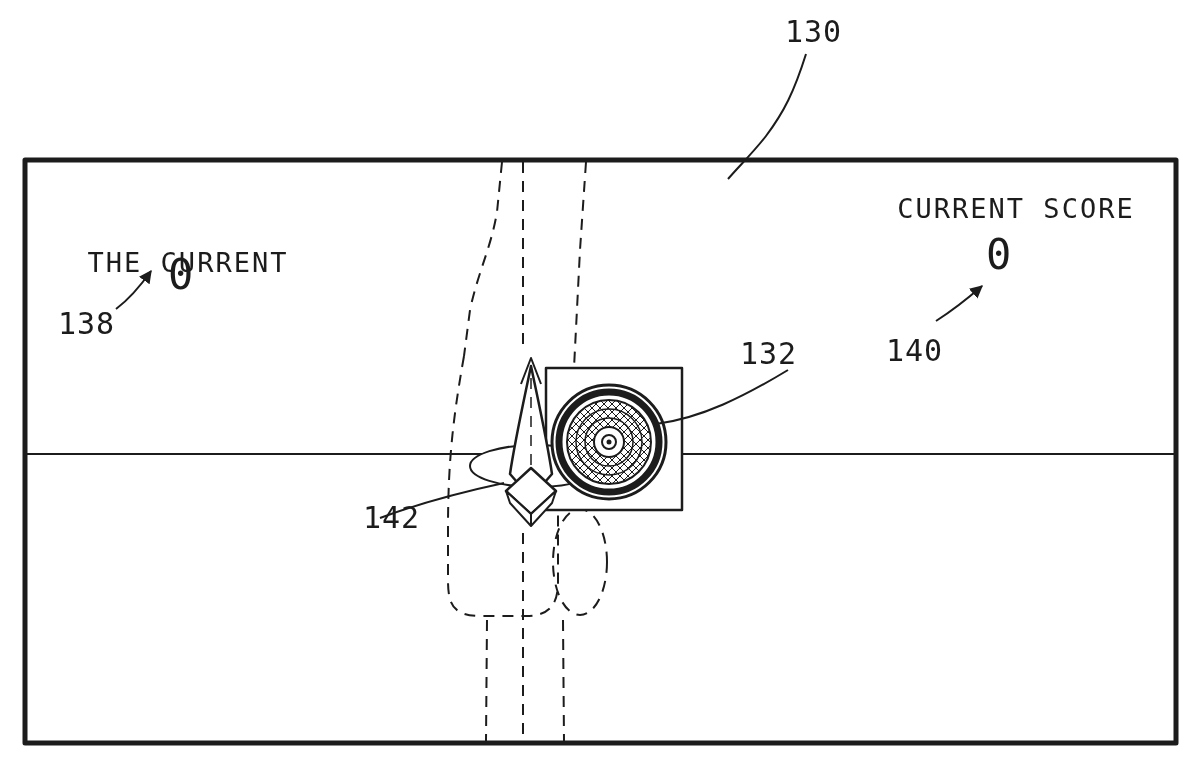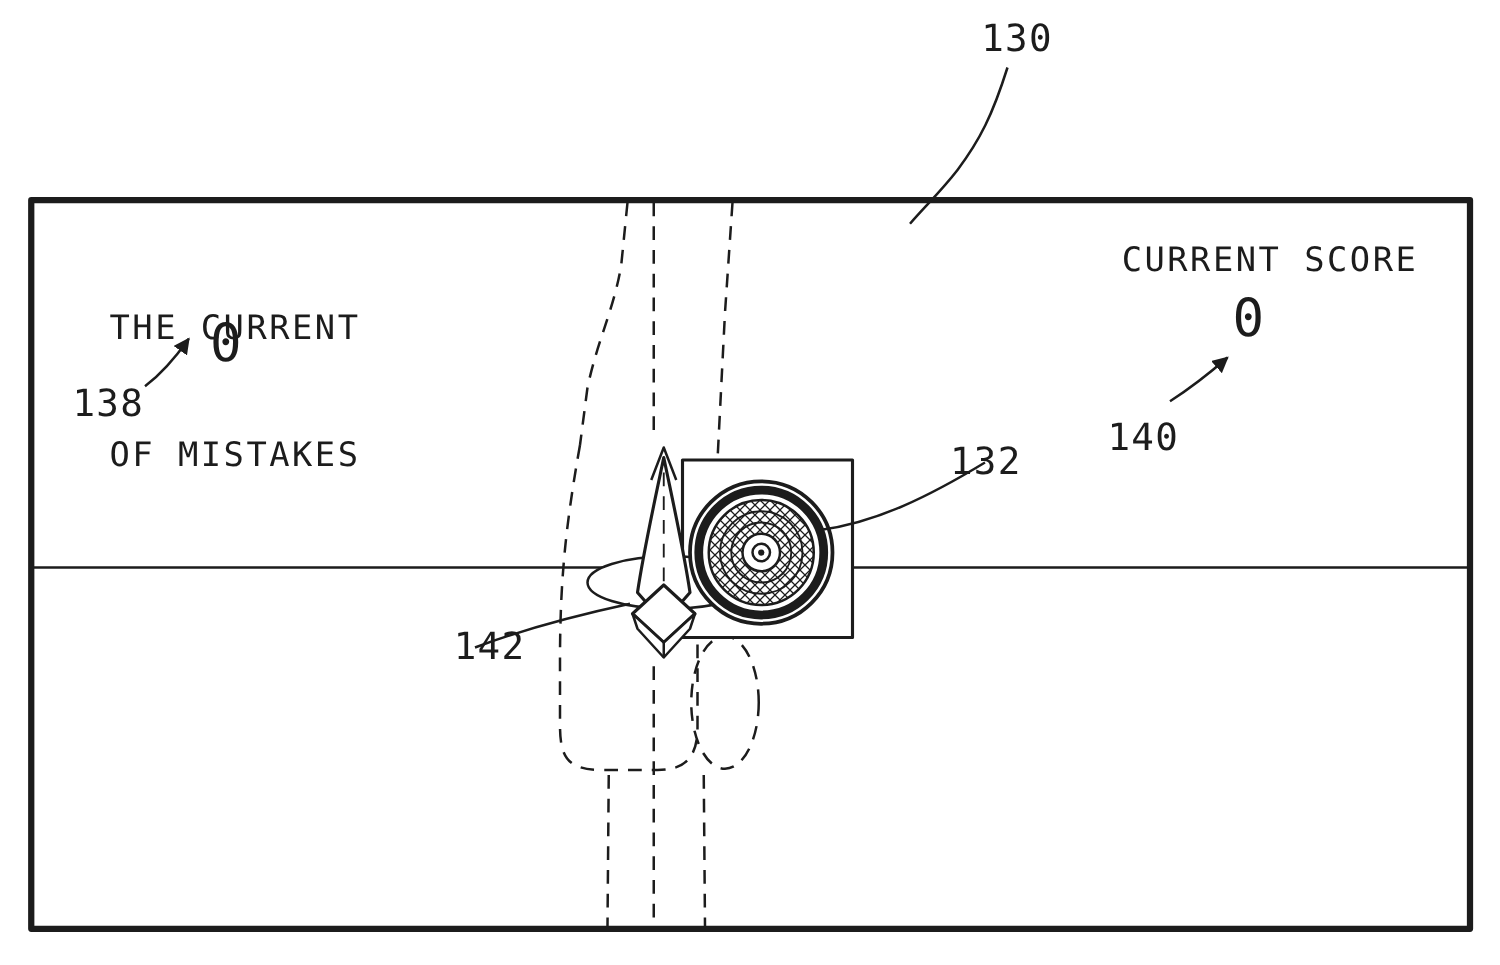--- a/index.html
+++ b/index.html
@@ -17,21 +17,21 @@
   .hdr{font-size:27px;letter-spacing:2px;line-height:34px;text-align:center;}
   .num{font-size:30px;letter-spacing:1px;}
   .zero{font-size:42px;line-height:42px;}
   #mistakes-label{left:80px;top:178px;width:216px;}
   #mistakes-zero{left:168px;top:254px;}
   #score-label{left:884px;top:192px;width:240px;margin-left:12px;}
   #score-zero{left:986px;top:234px;}
   #ref-130{left:785px;top:14px;}
   #ref-138{left:58px;top:306px;}
   #ref-140{left:886px;top:333px;}
-  #ref-132{left:760px;top:336px;margin-top:16px;}
+  #ref-132{left:740px;top:336px;}
   #ref-142{left:320px;top:500px;margin-left:43px;}
 </style>
 </head>
 <body>
 
 <div class="canvas">
 
   <svg width="1200" height="772" viewBox="0 0 1200 772">
     <defs>
       <pattern id="xhatch" width="8" height="8" patternUnits="userSpaceOnUse">
@@ -88,21 +88,20 @@
 
     <path class="g" d="M 806,54 C 794,92 784,112 766,136 C 752,154 740,165 728,179" stroke-width="2"></path>
     <path class="g" d="M 116,309 C 128,300 139,288 151,271" stroke-width="2" marker-end="url(#ah)"></path>
     <path class="g" d="M 936,321 C 950,312 966,300 982,286" stroke-width="2" marker-end="url(#ah)"></path>
     <path class="g" d="M 788,370 C 745,396 702,418 656,424" stroke-width="2"></path>
     <path class="g" d="M 380,518 C 420,503 462,492 504,483" stroke-width="2"></path>
   </svg>
 
   <div class="txt hdr" id="mistakes-label">
     <div>THE CURRENT</div>
-    <div>OF MISTAKES</div>
   </div>
   <div class="txt zero" id="mistakes-zero">0</div>
 
   <div class="txt hdr" id="score-label">CURRENT SCORE</div>
   <div class="txt zero" id="score-zero">0</div>
 
   <div class="txt num" id="ref-130">130</div>
   <div class="txt num" id="ref-138">138</div>
   <div class="txt num" id="ref-140">140</div>
   <div class="txt num" id="ref-132">132</div>

